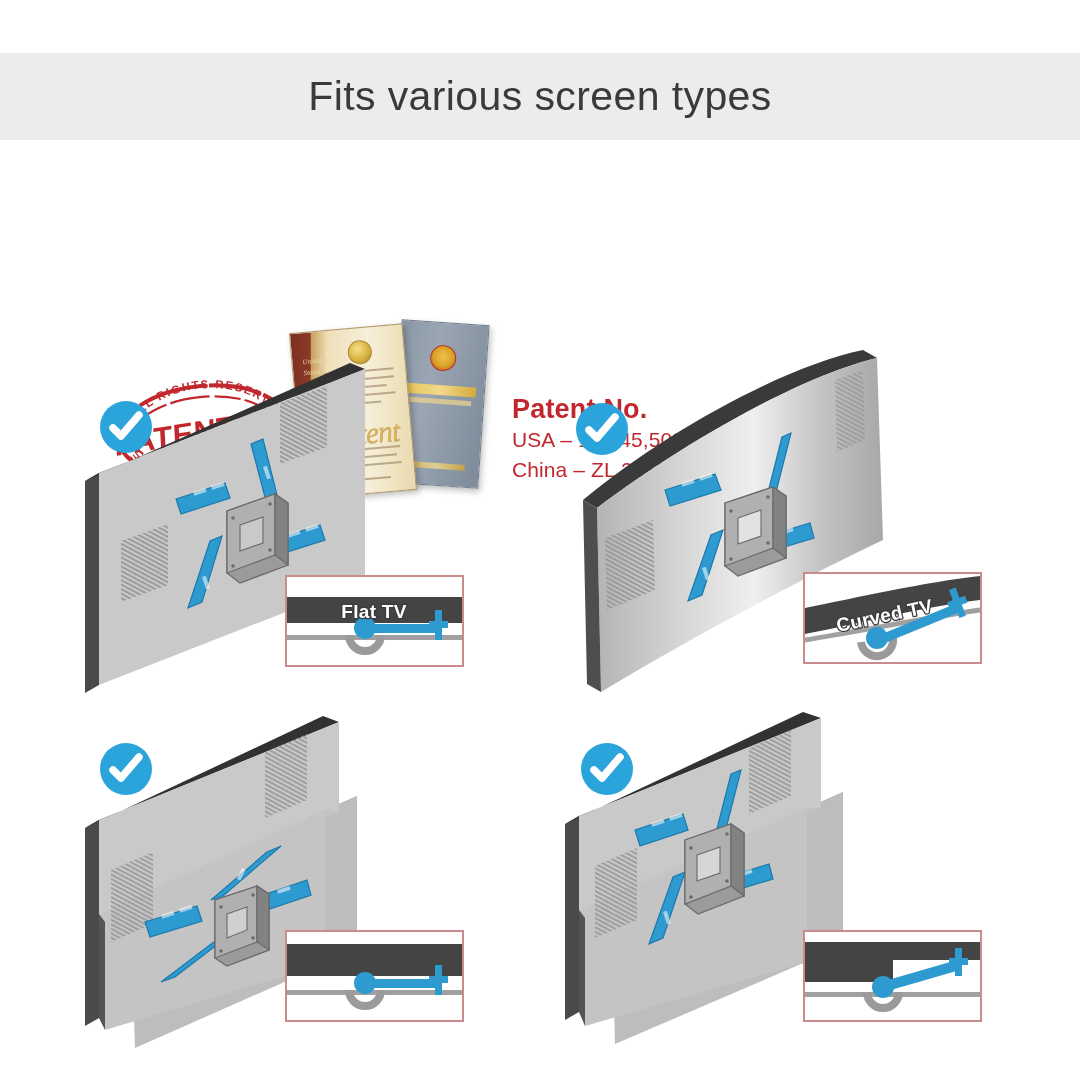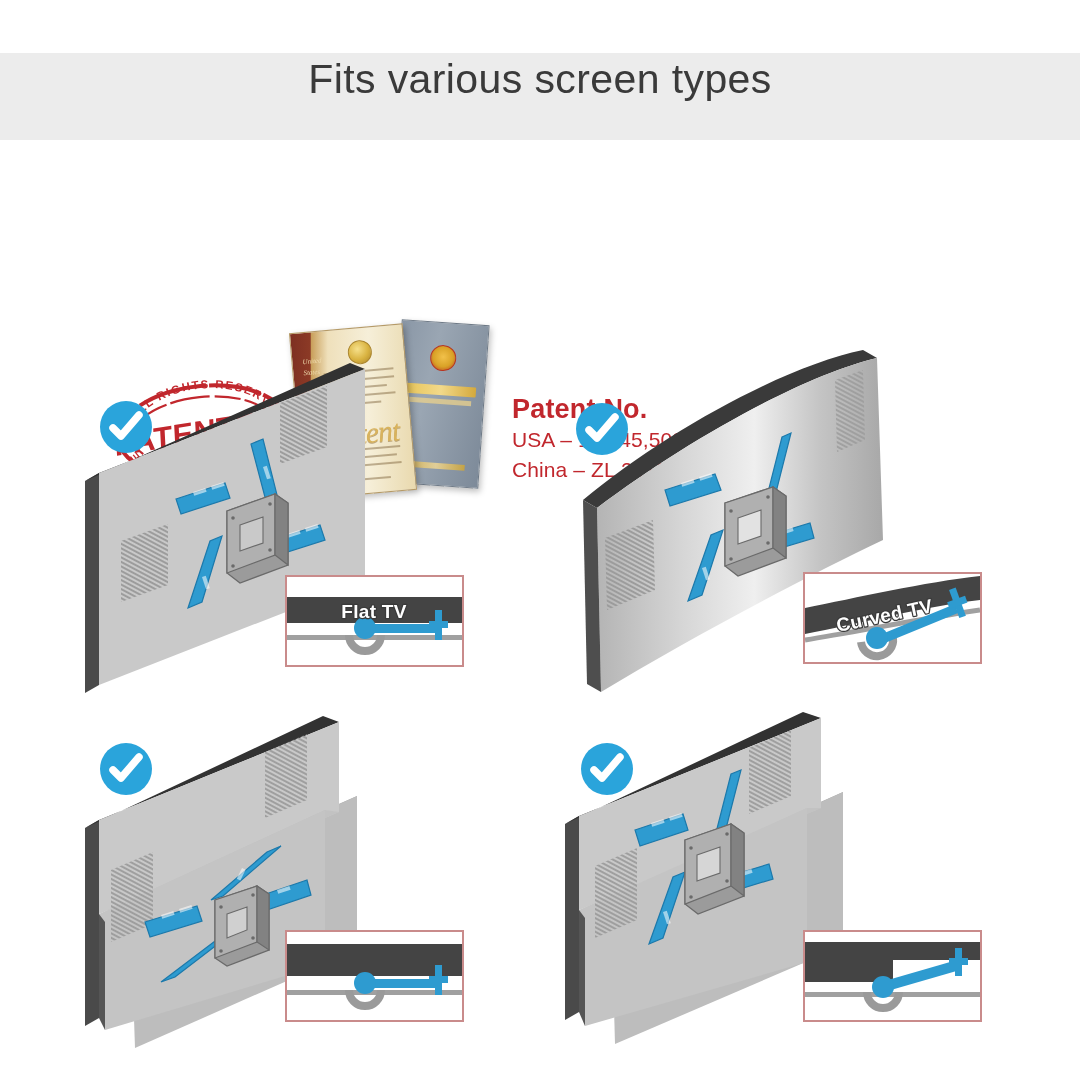--- a/index.html
+++ b/index.html
@@ -8,21 +8,21 @@
     font-family:"Liberation Sans","DejaVu Sans",sans-serif;
     background:#ffffff;
   }
 
   
   .header-band{
     position:absolute;left:0;top:53px;width:1080px;height:87px;
     background:#ececec;
   }
   .header-title{
-    position:absolute;left:0;top:36px;width:1080px;height:87px;
+    position:absolute;left:0;top:53px;width:1080px;height:87px;
     display:flex;align-items:center;justify-content:center;
     font-size:41px;font-weight:300;color:#3a3a3a;
     letter-spacing:.4px;
     font-family:"Liberation Sans","DejaVu Sans",sans-serif;
   }
 
   
   .patent-block{position:absolute;left:0;top:150px;width:1080px;height:210px;}
 
   

